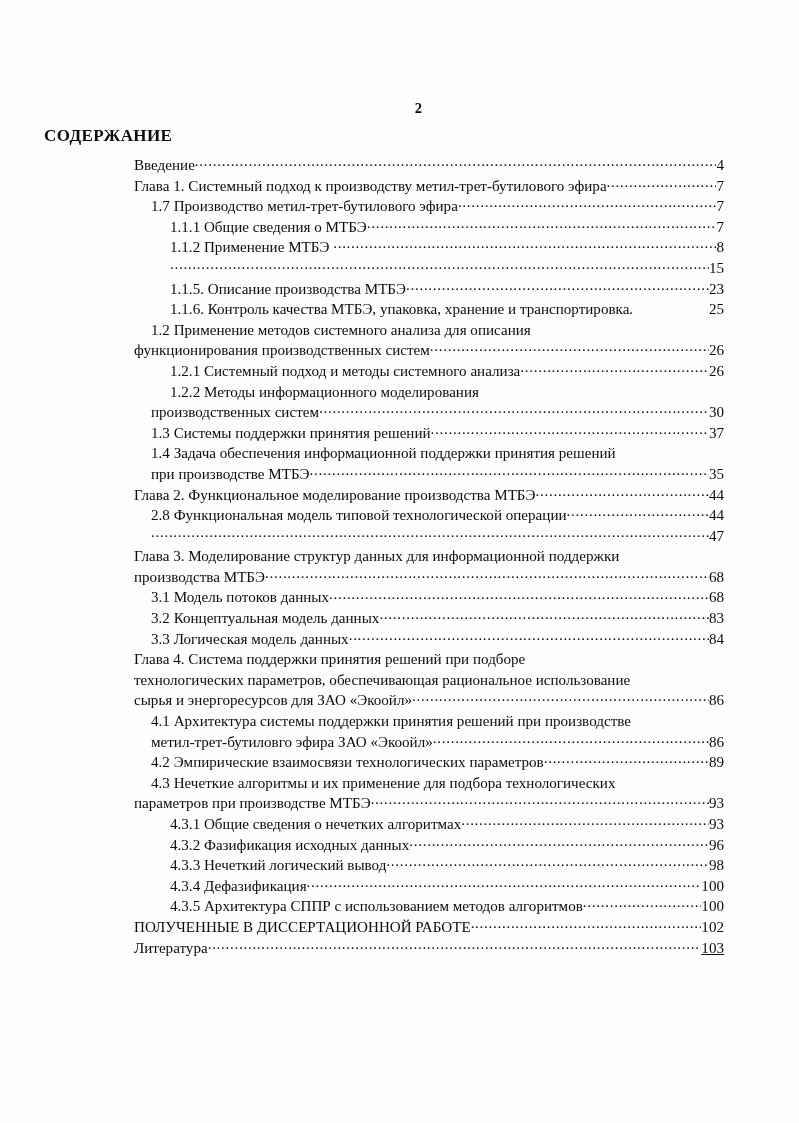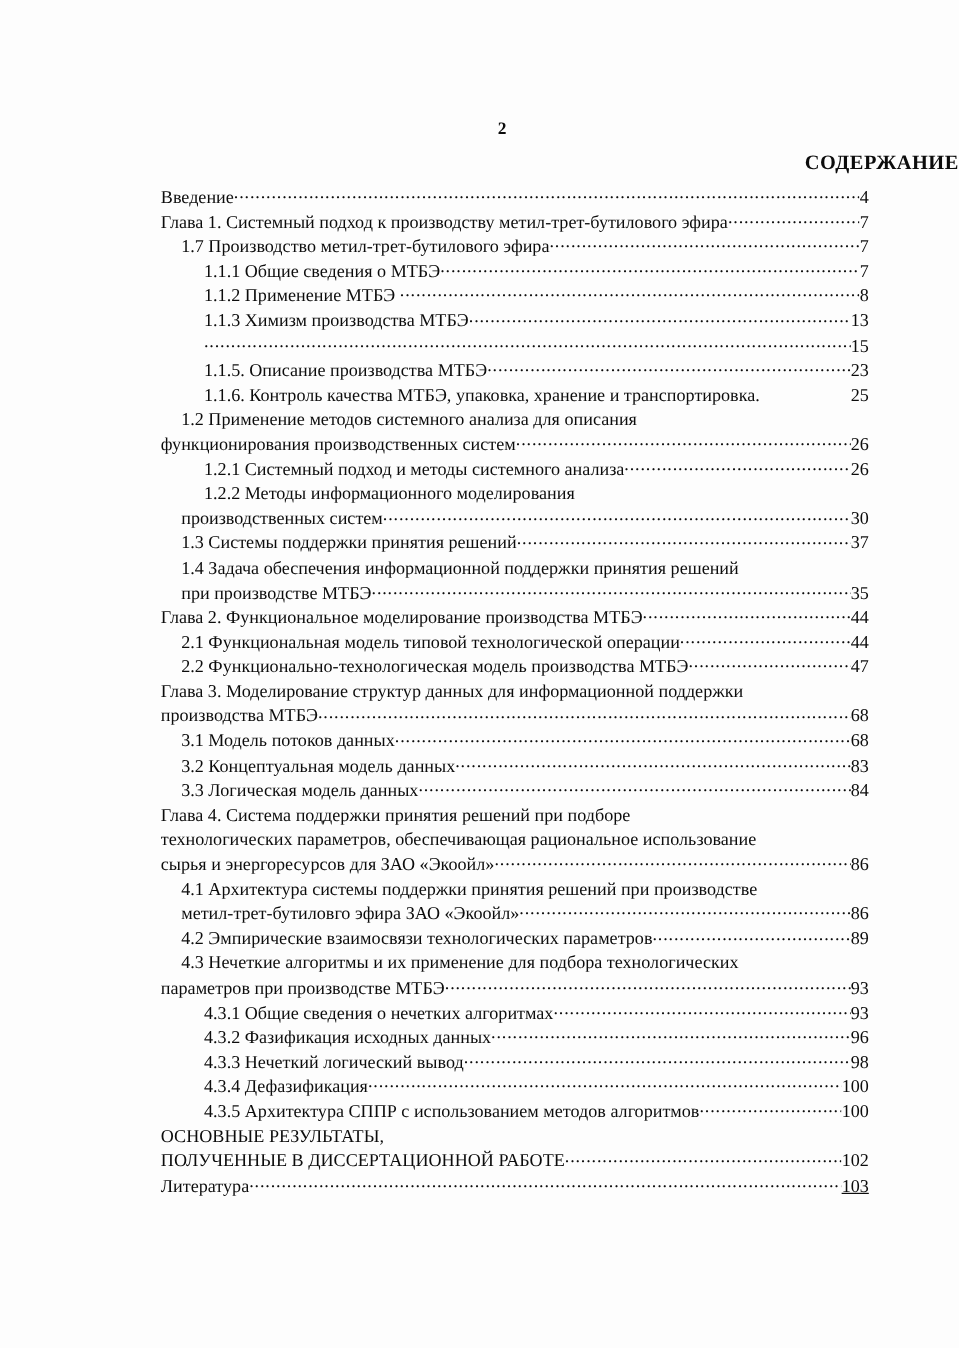--- a/index.html
+++ b/index.html
@@ -34,21 +34,21 @@
     font-weight: bold;
     letter-spacing: 0.2px;
   }
   .folio span { padding-left: 38px; }
 
   .doc-title {
     position: absolute;
     top: 126px;
     left: 0;
     width: 799px;
-    text-align: right;
+    text-align: left;
     font-size: 17px;
     font-weight: bold;
     letter-spacing: 0.4px;
   }
   .doc-title span { padding-left: 44px; }
 
   
   .toc {
     position: absolute;
     top: 155px;
@@ -137,25 +137,20 @@
       <div class="toc-row lvl2">
         <span class="label">1.1.1 Общие сведения о МТБЭ</span>
         <span class="leader"></span>
         <span class="pageno">7</span>
       </div>
       <div class="toc-row lvl2 gap">
         <span class="label">1.1.2 Применение МТБЭ</span>
         <span class="leader"></span>
         <span class="pageno">8</span>
       </div>
-      <div class="toc-row lvl2">
-        <span class="label">1.1.3 Химизм производства МТБЭ</span>
-        <span class="leader"></span>
-        <span class="pageno">13</span>
-      </div>
       <div class="toc-row lvl2 gap">
         <span class="leader"></span>
         <span class="pageno">15</span>
       </div>
       <div class="toc-row lvl2">
         <span class="label">1.1.5. Описание производства МТБЭ</span>
         <span class="leader"></span>
         <span class="pageno">23</span>
       </div>
       <div class="toc-row lvl2 nodots">
@@ -202,26 +197,25 @@
         <span class="label">при производстве МТБЭ</span>
         <span class="leader"></span>
         <span class="pageno">35</span>
       </div>
       <div class="toc-row lvl0">
         <span class="label">Глава 2. Функциональное моделирование производства МТБЭ</span>
         <span class="leader"></span>
         <span class="pageno">44</span>
       </div>
       <div class="toc-row lvl1">
-        <span class="label">2.1 Функциональная модель типовой технологической операции</span>
+        <span class="label">2.8 Функциональная модель типовой технологической операции</span>
         <span class="leader"></span>
         <span class="pageno">44</span>
       </div>
       <div class="toc-row lvl1">
-        <span class="label">2.2 Функционально-технологическая модель производства МТБЭ</span>
         <span class="leader"></span>
         <span class="pageno">47</span>
       </div>
       <div class="toc-row lvl0 nodots">
         <span class="label">Глава 3. Моделирование структур данных для информационной поддержки</span>
         <span class="leader"></span>
         <span class="pageno"></span>
       </div>
       <div class="toc-row lvl0">
         <span class="label">производства МТБЭ</span>
@@ -301,25 +295,20 @@
       <div class="toc-row lvl2">
         <span class="label">4.3.4 Дефазификация</span>
         <span class="leader"></span>
         <span class="pageno">100</span>
       </div>
       <div class="toc-row lvl2">
         <span class="label">4.3.5 Архитектура СППР с использованием методов алгоритмов</span>
         <span class="leader"></span>
         <span class="pageno">100</span>
       </div>
-      <div class="toc-row lvl0 nodots">
-        <span class="label">ОСНОВНЫЕ РЕЗУЛЬТАТЫ,</span>
-        <span class="leader"></span>
-        <span class="pageno"></span>
-      </div>
       <div class="toc-row lvl0">
         <span class="label">ПОЛУЧЕННЫЕ В ДИССЕРТАЦИОННОЙ РАБОТЕ</span>
         <span class="leader"></span>
         <span class="pageno">102</span>
       </div>
       <div class="toc-row lvl0 underline">
         <span class="label">Литература</span>
         <span class="leader"></span>
         <span class="pageno">103</span>
       </div>

